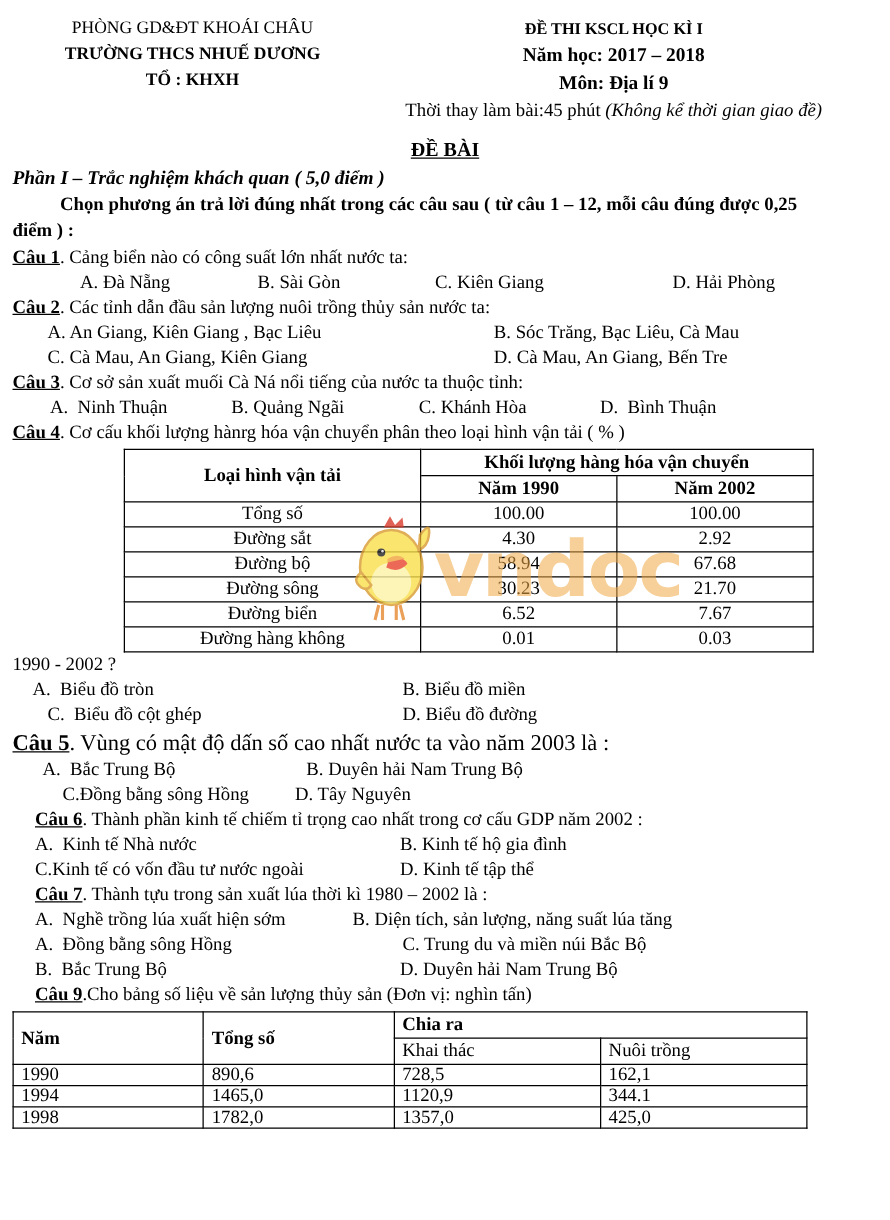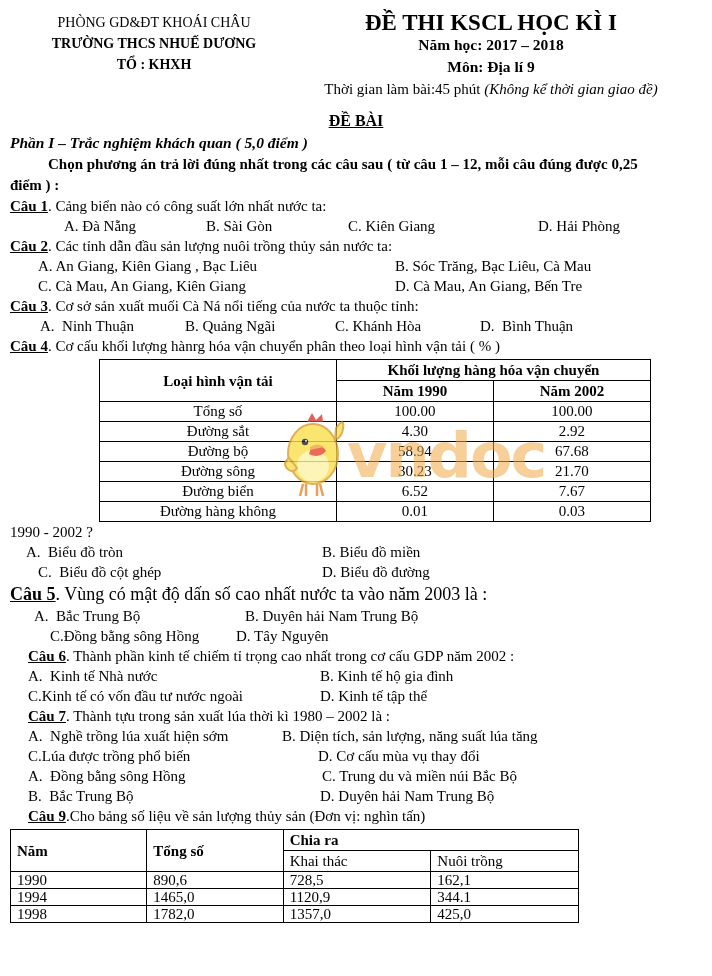--- a/index.html
+++ b/index.html
@@ -5,42 +5,42 @@
   html,body { margin:0; padding:0; background:#ffffff; }
   .page {
     position:relative; width:712px; height:976px; box-sizing:border-box;
     padding:12px 10px 0 10px; background:#fff; color:#000;
     font-family:"Liberation Serif", serif; font-size:15px; overflow:hidden;
   }
   .b { font-weight:bold; }
   .hdr { display:flex; }
   .hdr-left { width:252px; margin-left:18px; text-align:center; line-height:21px; font-size:14px; }
   .hdr-right { flex:1; text-align:center; line-height:22px; }
-  .hdr-title { font-size:23px; font-weight:bold; }
+  .hdr-title { font-size:13px; font-weight:bold; }
   .hdr-line { font-size:15.5px; font-weight:bold; }
   .hdr-time { font-size:15px; white-space:pre; }
   .de-bai { text-align:center; margin-top:10px; font-weight:bold; font-size:16px; line-height:22px; }
   .de-bai span { text-decoration:underline; }
   .part-title { font-weight:bold; font-style:italic; font-size:15.5px; line-height:22px; }
   .instr { font-weight:bold; line-height:21px; white-space:pre; }
   .instr.first { text-indent:38px; }
   .qline { line-height:20px; white-space:pre; }
   .qline.big { font-size:18px; line-height:24px; }
   .qline.ind { padding-left:18px; }
   .qlabel { font-weight:bold; text-decoration:underline; }
   .optrow { position:relative; height:20px;text-align:center; }
   .opt { position:absolute; top:0; line-height:20px; white-space:pre; }
   
   .t1 { border-collapse:collapse; margin:3px 0 0 89px; width:552px; text-align:center; }
   .t1 td { border:1px solid #000; padding:0; line-height:19px; }
   .t1 td.hd { font-weight:bold; line-height:20px; }
   .t1 td.c1 { width:43%; }
   .t1 td.c2 { width:28.5%; }
   
-  .t2 { border-collapse:collapse; margin-top:3px; width:569px; }
+  .t2 { border-collapse:collapse; margin-top:3px; width:636px; }
   .t2 td { border:1px solid #000; padding:0 0 0 6px; line-height:20px; text-align:left; }
   .t2 tr.data td { line-height:16px; }
   
   .wm { position:absolute; left:283px; top:410px; display:flex; align-items:center; pointer-events:none; }
   .wm-text {
     font-family:"DejaVu Sans", sans-serif; font-weight:bold; font-size:62px;
     letter-spacing:-2px; color:rgba(240,168,67,0.55); line-height:62px; margin-left:2px;
   }
 </style>
 </head>
@@ -51,21 +51,21 @@
   <div class="hdr">
     <div class="hdr-left">
       <div>PHÒNG GD&amp;ĐT KHOÁI CHÂU</div>
       <div class="b">TRƯỜNG THCS NHUẾ DƯƠNG</div>
       <div class="b">TỔ : KHXH</div>
     </div>
     <div class="hdr-right">
       <div class="hdr-title">ĐỀ THI KSCL HỌC KÌ I</div>
       <div class="hdr-line">Năm học: 2017 – 2018</div>
       <div class="hdr-line">Môn: Địa lí 9</div>
-      <div class="hdr-time"><span>Thời gian làm bài:45 phút </span><i>(Không kể thời gian giao đề)</i></div>
+      <div class="hdr-time"><span>Thời thay làm bài:45 phút </span><i>(Không kể thời gian giao đề)</i></div>
     </div>
   </div>
 
   <div class="de-bai"><span>ĐỀ BÀI</span></div>
   <div class="part-title">Phần I – Trắc nghiệm khách quan ( 5,0 điểm )</div>
   <div class="instr first">Chọn phương án trả lời đúng nhất trong các câu sau ( từ câu 1 – 12, mỗi câu đúng được 0,25</div>
   <div class="instr">điểm ) :</div>
 
   <div class="qline"><span class="qlabel">Câu 1</span><span>. Cảng biển nào có công suất lớn nhất nước ta:</span></div>
   <div class="optrow">
@@ -165,24 +165,20 @@
   </div>
   <div class="optrow">
     <span class="opt" style="left:18px">C.Kinh tế có vốn đầu tư nước ngoài</span>
     <span class="opt" style="left:310px">D. Kinh tế tập thể</span>
   </div>
 
   <div class="qline ind"><span class="qlabel">Câu 7</span><span>. Thành tựu trong sản xuất lúa thời kì 1980 – 2002 là :</span></div>
   <div class="optrow">
     <span class="opt" style="left:18px">A.  Nghề trồng lúa xuất hiện sớm</span>
     <span class="opt" style="left:272px">B. Diện tích, sản lượng, năng suất lúa tăng</span>
-  </div>
-  <div class="optrow">
-    <span class="opt" style="left:18px">C.Lúa được trồng phổ biến</span>
-    <span class="opt" style="left:308px">D. Cơ cấu mùa vụ thay đổi</span>
   </div>
 
   <div class="optrow">
     <span class="opt" style="left:18px">A.  Đồng bằng sông Hồng</span>
     <span class="opt" style="left:312px">C. Trung du và miền núi Bắc Bộ</span>
   </div>
   <div class="optrow">
     <span class="opt" style="left:18px">B.  Bắc Trung Bộ</span>
     <span class="opt" style="left:310px">D. Duyên hải Nam Trung Bộ</span>
   </div>

